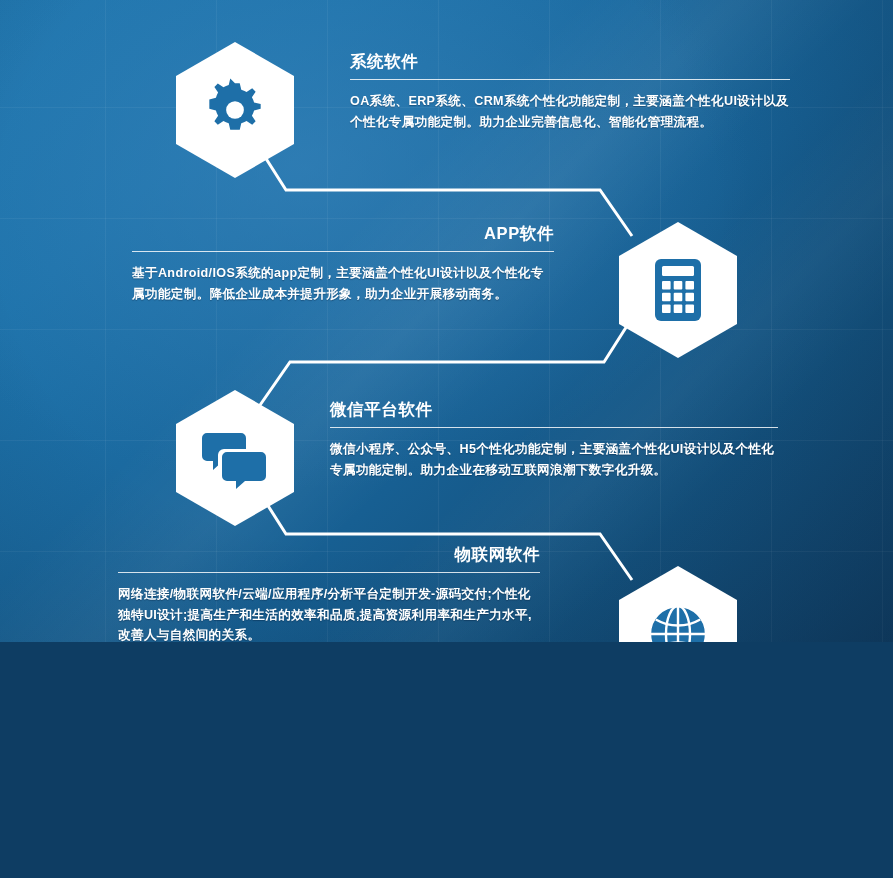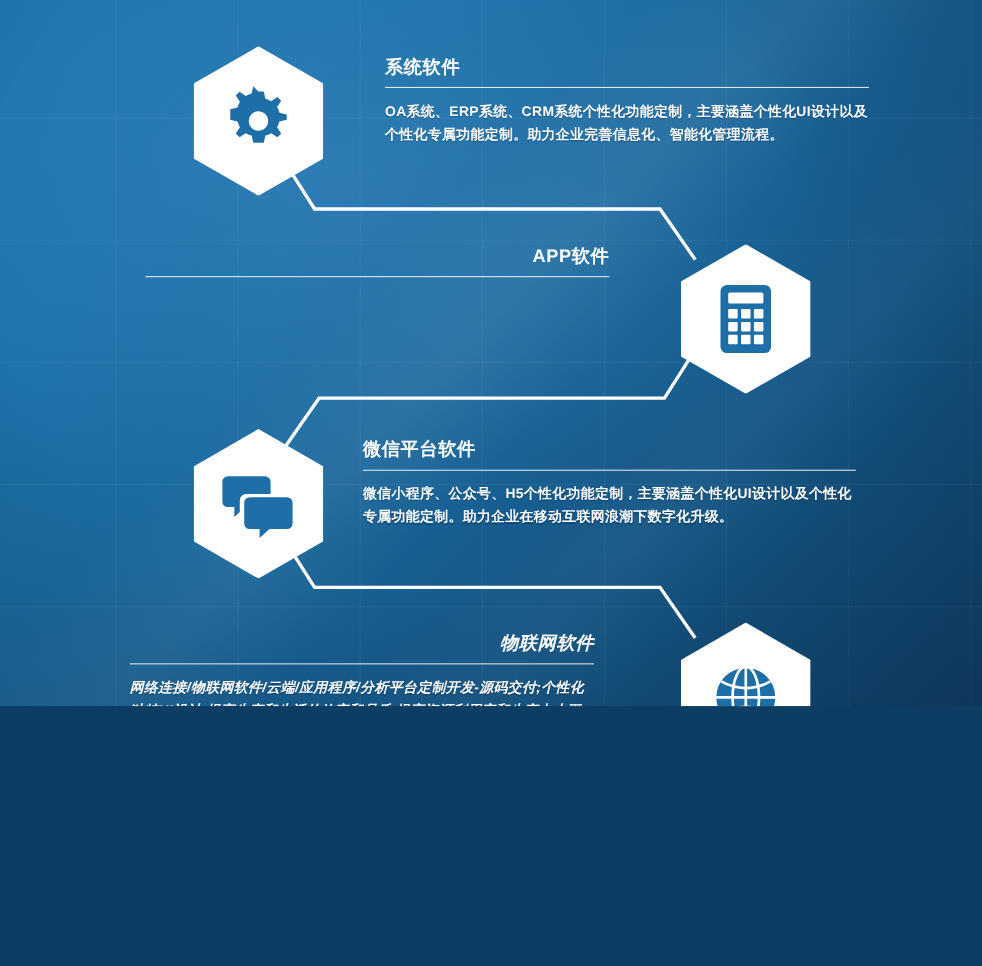--- a/index.html
+++ b/index.html
@@ -134,20 +134,21 @@
         <rect x="34.4" y="35.7" width="8.6" height="8.6" rx="1" fill="#ffffff"></rect>
         <rect x="11" y="47.4" width="8.6" height="8.6" rx="1" fill="#ffffff"></rect>
         <rect x="22.7" y="47.4" width="8.6" height="8.6" rx="1" fill="#ffffff"></rect>
         <rect x="34.4" y="47.4" width="8.6" height="8.6" rx="1" fill="#ffffff"></rect>
       </svg>
     </span>
   </div>
   <div class="txt align-right" style="left:132px; top:224px; width:422px;">
     <div class="head">APP软件</div>
     <div class="rule"></div>
+    <p class="body">基于Android/IOS系统的app定制，主要涵盖个性化UI设计以及个性化专属功能定制。降低企业成本并提升形象，助力企业开展移动商务。</p>
   </div>
 
   <div class="hex" style="left:176px; top:390px;">
     <span>
       <svg width="66" height="62" viewBox="0 0 66 62" aria-hidden="true">
         <path fill="#1e6fa8" d="M5 6 h34 a5 5 0 0 1 5 5 v18 a5 5 0 0 1 -5 5 h-18 l-10 9 v-9 h-6 a5 5 0 0 1 -5 -5 v-18 a5 5 0 0 1 5 -5 z"></path>
         <path fill="#ffffff" d="M22 22 h40 a6 6 0 0 1 6 6 v22 a6 6 0 0 1 -6 6 h-18 l-9 9 v-9 h-13 a6 6 0 0 1 -6 -6 v-22 a6 6 0 0 1 6 -6 z"></path>
         <path fill="#1e6fa8" d="M25 25 h34 a5 5 0 0 1 5 5 v19 a5 5 0 0 1 -5 5 h-16 l-9 8 v-8 h-9 a5 5 0 0 1 -5 -5 v-19 a5 5 0 0 1 5 -5 z"></path>
       </svg>
     </span>
@@ -166,21 +167,21 @@
           <circle cx="32" cy="32" r="28"></circle>
           <ellipse cx="32" cy="32" rx="12" ry="28"></ellipse>
           <line x1="32" y1="4" x2="32" y2="60"></line>
           <line x1="4" y1="32" x2="60" y2="32"></line>
           <path d="M9.8 17.5 a44 44 0 0 0 44.4 0"></path>
           <path d="M9.8 46.5 a44 44 0 0 1 44.4 0"></path>
         </g>
       </svg>
     </span>
   </div>
-  <div class="txt align-right" style="left:118px; top:576px; width:422px;font-style:italic;">
+  <div class="txt align-right" style="left:118px; top:545px; width:422px;">
     <div class="head">物联网软件</div>
     <div class="rule"></div>
     <p class="body">网络连接/物联网软件/云端/应用程序/分析平台定制开发-源码交付;个性化独特UI设计;提高生产和生活的效率和品质,提高资源利用率和生产力水平,改善人与自然间的关系。</p>
   </div>
 
   <div class="hex" style="left:176px; top:736px;">
     <span>
       <svg width="70" height="46" viewBox="0 0 70 46" aria-hidden="true">
         <rect x="2" y="6" width="44" height="34" rx="6" ry="6" fill="#1e6fa8"></rect>
         <path fill="#1e6fa8" d="M49 18 L66 6 v34 L49 28 z"></path>

